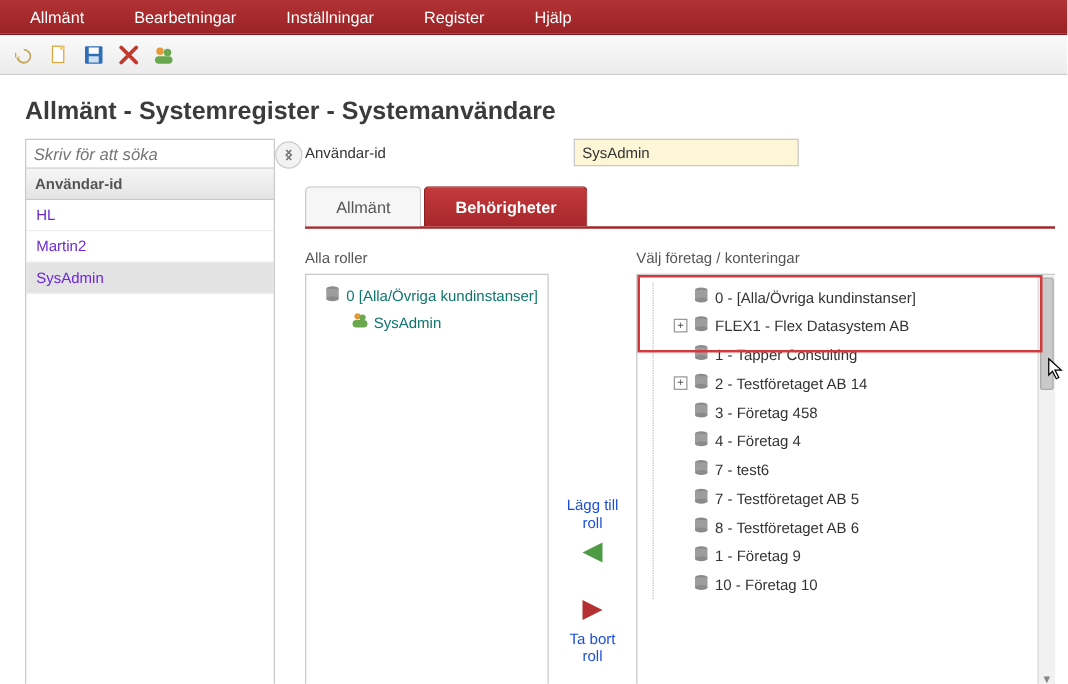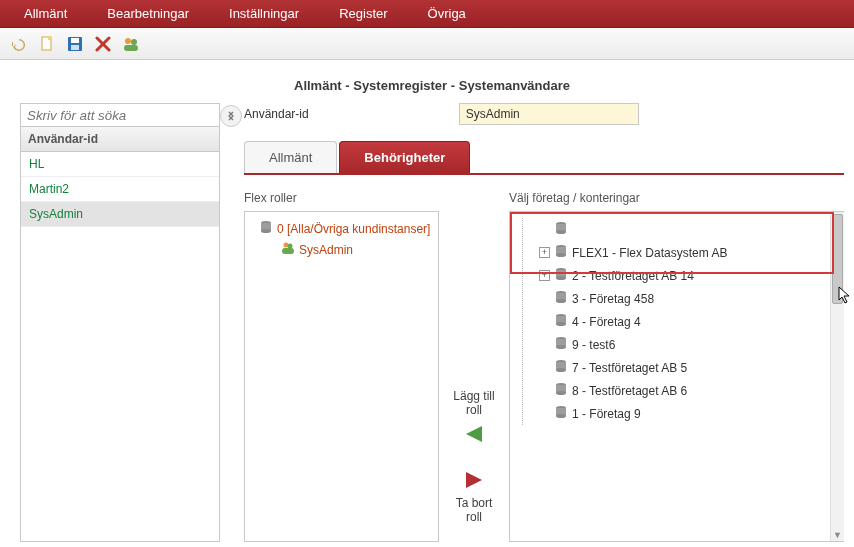--- a/index.html
+++ b/index.html
@@ -47,25 +47,24 @@
     display: flex; align-items: center; justify-content: center;
     cursor: pointer;
   }
   .tb-icon svg { width: 16px; height: 16px; }
   .content {
     position: absolute;
     top: 60px; left: 0; right: 0; bottom: 0;
     padding: 18px 10px 0 20px;
   }
   .breadcrumb {
-    font-size: 13px;
+    font-size: 20px;
     font-weight: bold;
     color: #3b3b3b;
     margin-bottom: 10px;
-    text-align: center;
   }
   .cols {
     display: flex;
     height: calc(100% - 30px);
   }
   .left-col {
     width: 200px;
     display: flex;
     flex-direction: column;
   }
@@ -90,21 +89,21 @@
   .grid-body {
     border: 1px solid #c8c8c8;
     border-top: none;
     flex: 1;
     overflow: auto;
   }
   .grid-row {
     padding: 5px 8px;
     border-bottom: 1px solid #eee;
     cursor: pointer;
-    color: #15803d;
+    color: #6d28d9;
   }
   .grid-row.selected {
     background: #e3e3e3;
   }
   .mid-col {
     width: 24px;
     padding-top: 2px;
   }
   .collapse-btn {
     width: 22px; height: 22px;
@@ -174,36 +173,36 @@
   }
   .roles-tree {
     border: 1px solid #c8c8c8;
     flex: 1;
     padding: 6px 4px;
     min-height: 300px;
   }
   .tree-node {
     display: flex; align-items: center; gap: 4px;
     padding: 2px 0 2px 10px;
-    color: #c2410c;
+    color: #0f766e;
   }
   .tree-node .txt { white-space: nowrap; }
   .tree-children { padding-left: 22px; }
   .db-icon {
     width: 14px; height: 14px; display: inline-block;
   }
   .people-icon { width: 14px; height: 14px; }
   .actions-col {
     width: 54px;
     display: flex; flex-direction: column;
     align-items: center; justify-content: center;
     padding-top: 180px;
     gap: 6px;
   }
-  .action-label { text-align: center; color: #404040; font-size: 12px; line-height: 1.2; }
+  .action-label { text-align: center; color: #1d4ed8; font-size: 12px; line-height: 1.2; }
   .arrow-btn {
     width: 24px; height: 20px; cursor: pointer;
   }
   .companies-col {
     flex: 1; display: flex; flex-direction: column;
     min-width: 0;
   }
   .companies-wrap {
     position: relative;
     flex: 1;
@@ -273,21 +272,21 @@
   }
 </style>
 </head>
 <body>
 
 <div class="menubar">
   <div class="menubar-item">Allmänt</div>
   <div class="menubar-item">Bearbetningar</div>
   <div class="menubar-item">Inställningar</div>
   <div class="menubar-item">Register</div>
-  <div class="menubar-item">Övriga</div>
+  <div class="menubar-item">Hjälp</div>
 </div>
 
 <div class="toolbar">
   <span class="tb-icon">
     <svg viewBox="0 0 16 16">
         <path d="M8 3a6 6 0 1 1-5.7 4.1L1 5.8V10h4.2L3.7 8.5A4.5 4.5 0 1 0 8 4.5V3z" fill="#c6a75c"></path>
       </svg>
   </span>
   <span class="tb-icon">
     <svg viewBox="0 0 16 16">
@@ -346,21 +345,21 @@
       </div>
 
       <div class="tabs">
         <div class="tab">Allmänt</div>
         <div class="tab active">Behörigheter</div>
       </div>
 
       <div class="tab-body">
 
         <div class="roles-col">
-          <div class="roles-label">Flex roller</div>
+          <div class="roles-label">Alla roller</div>
           <div class="roles-tree">
             <div class="tree-node">
               <span>
                 <svg class="db-icon" viewBox="0 0 14 14">
                     <ellipse cx="7" cy="3" rx="5" ry="2" fill="#8b8b8b"></ellipse>
                     <rect x="2" y="3" width="10" height="8" fill="#9d9d9d"></rect>
                     <ellipse cx="7" cy="11" rx="5" ry="2" fill="#8b8b8b"></ellipse>
                   </svg>
               </span>
               <span class="txt">0 [Alla/Övriga kundinstanser]</span>
@@ -401,31 +400,41 @@
           <div class="companies-wrap">
             <div class="companies-tree">
               <div id="company-rows" class="dotted" style="margin-left:8px;">
                   <div class="ctree-row">
                     <span class="exp blank"></span>
                     <span><svg class="db-icon" viewBox="0 0 14 14">
                         <ellipse cx="7" cy="3" rx="5" ry="2" fill="#8b8b8b"></ellipse>
                         <rect x="2" y="3" width="10" height="8" fill="#9d9d9d"></rect>
                         <ellipse cx="7" cy="11" rx="5" ry="2" fill="#8b8b8b"></ellipse>
                       </svg></span>
+                    <span> 0  - [Alla/Övriga kundinstanser]</span>
                   </div>
                   <div class="ctree-row">
                     <span class="exp">+</span>
                     <span><svg class="db-icon" viewBox="0 0 14 14">
                         <ellipse cx="7" cy="3" rx="5" ry="2" fill="#8b8b8b"></ellipse>
                         <rect x="2" y="3" width="10" height="8" fill="#9d9d9d"></rect>
                         <ellipse cx="7" cy="11" rx="5" ry="2" fill="#8b8b8b"></ellipse>
                       </svg></span>
                     <span> FLEX1  - Flex Datasystem AB</span>
                   </div>
                   <div class="ctree-row">
+                    <span class="exp blank"></span>
+                    <span><svg class="db-icon" viewBox="0 0 14 14">
+                        <ellipse cx="7" cy="3" rx="5" ry="2" fill="#8b8b8b"></ellipse>
+                        <rect x="2" y="3" width="10" height="8" fill="#9d9d9d"></rect>
+                        <ellipse cx="7" cy="11" rx="5" ry="2" fill="#8b8b8b"></ellipse>
+                      </svg></span>
+                    <span> 1  - Tapper Consulting</span>
+                  </div>
+                  <div class="ctree-row">
                     <span class="exp">+</span>
                     <span><svg class="db-icon" viewBox="0 0 14 14">
                         <ellipse cx="7" cy="3" rx="5" ry="2" fill="#8b8b8b"></ellipse>
                         <rect x="2" y="3" width="10" height="8" fill="#9d9d9d"></rect>
                         <ellipse cx="7" cy="11" rx="5" ry="2" fill="#8b8b8b"></ellipse>
                       </svg></span>
                     <span> 2  - Testföretaget AB 14</span>
                   </div>
                   <div class="ctree-row">
                     <span class="exp blank"></span>
@@ -445,21 +454,21 @@
                       </svg></span>
                     <span> 4  - Företag 4</span>
                   </div>
                   <div class="ctree-row">
                     <span class="exp blank"></span>
                     <span><svg class="db-icon" viewBox="0 0 14 14">
                         <ellipse cx="7" cy="3" rx="5" ry="2" fill="#8b8b8b"></ellipse>
                         <rect x="2" y="3" width="10" height="8" fill="#9d9d9d"></rect>
                         <ellipse cx="7" cy="11" rx="5" ry="2" fill="#8b8b8b"></ellipse>
                       </svg></span>
-                    <span> 9  - test6</span>
+                    <span> 7  - test6</span>
                   </div>
                   <div class="ctree-row">
                     <span class="exp blank"></span>
                     <span><svg class="db-icon" viewBox="0 0 14 14">
                         <ellipse cx="7" cy="3" rx="5" ry="2" fill="#8b8b8b"></ellipse>
                         <rect x="2" y="3" width="10" height="8" fill="#9d9d9d"></rect>
                         <ellipse cx="7" cy="11" rx="5" ry="2" fill="#8b8b8b"></ellipse>
                       </svg></span>
                     <span> 7  - Testföretaget AB 5</span>
                   </div>
@@ -473,20 +482,29 @@
                     <span> 8  - Testföretaget AB 6</span>
                   </div>
                   <div class="ctree-row">
                     <span class="exp blank"></span>
                     <span><svg class="db-icon" viewBox="0 0 14 14">
                         <ellipse cx="7" cy="3" rx="5" ry="2" fill="#8b8b8b"></ellipse>
                         <rect x="2" y="3" width="10" height="8" fill="#9d9d9d"></rect>
                         <ellipse cx="7" cy="11" rx="5" ry="2" fill="#8b8b8b"></ellipse>
                       </svg></span>
                     <span> 1  - Företag 9</span>
+                  </div>
+                  <div class="ctree-row">
+                    <span class="exp blank"></span>
+                    <span><svg class="db-icon" viewBox="0 0 14 14">
+                        <ellipse cx="7" cy="3" rx="5" ry="2" fill="#8b8b8b"></ellipse>
+                        <rect x="2" y="3" width="10" height="8" fill="#9d9d9d"></rect>
+                        <ellipse cx="7" cy="11" rx="5" ry="2" fill="#8b8b8b"></ellipse>
+                      </svg></span>
+                    <span> 10  - Företag 10</span>
                   </div>
                 </div>
             </div>
             <div class="hl-box"></div>
             <div class="scroll-track">
               <div class="scroll-arrow up">▲</div>
               <div class="scroll-thumb"></div>
               <div class="scroll-arrow down">▼</div>
             </div>
           </div>

